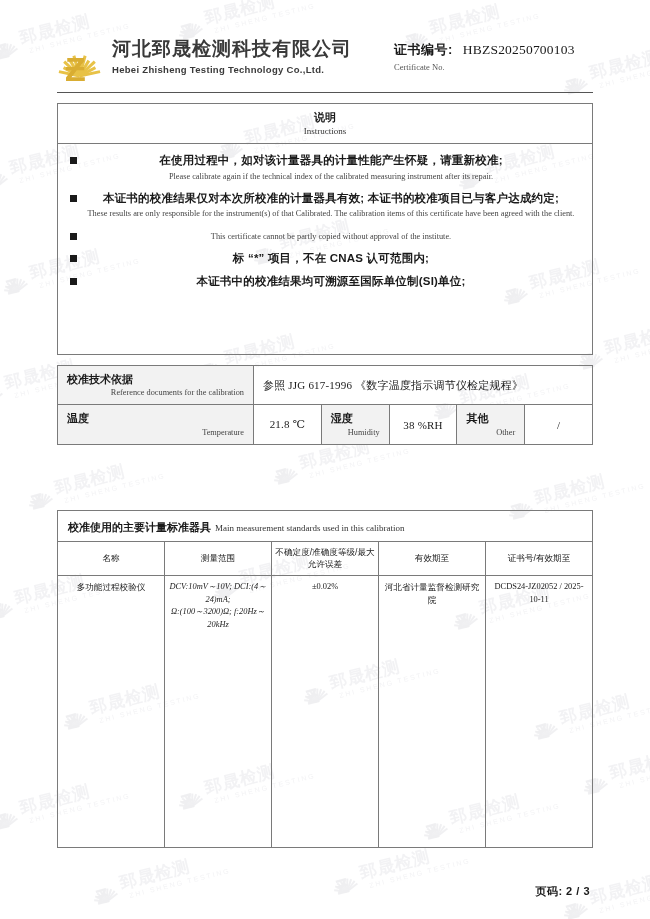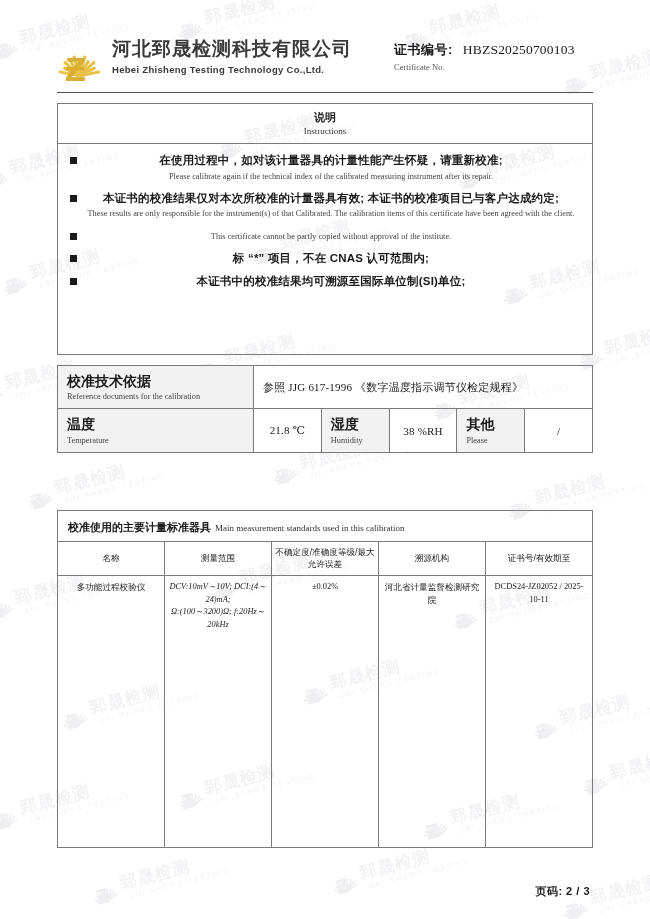--- a/index.html
+++ b/index.html
@@ -236,30 +236,31 @@
   #info-table td {
     border: 1px solid #7a7a7a;
     padding: 6px 9px;
     vertical-align: middle;
     font-size: 11px;
   }
   td.lbl {
     background: #f2f2f2;
   }
   .lbl-cn {
-    font-size: 14px;
+    font-size: 11px;
     font-weight: bold;
     font-family: "Liberation Sans", sans-serif;
     line-height: 1.3;
   }
   .lbl-en {
     font-size: 8.3px;
     color: #444;
     line-height: 1.35;
     margin-top: 1px;
+    text-align: right;
   }
   .val {
     font-size: 11.5px;
     letter-spacing: 0.2px;
   }
   .val-center { text-align: center; }
 
   
   #standards-table {
     position: absolute;
@@ -945,39 +946,39 @@
         <div class="lbl-en">Temperature</div>
       </td>
       <td class="val val-center" style="width:72px;">21.8 ℃</td>
       <td class="lbl" style="width:72px;">
         <div class="lbl-cn">湿度</div>
         <div class="lbl-en">Humidity</div>
       </td>
       <td class="val val-center" style="width:72px;">38 %RH</td>
       <td class="lbl" style="width:72px;">
         <div class="lbl-cn">其他</div>
-        <div class="lbl-en">Please</div>
+        <div class="lbl-en">Other</div>
       </td>
       <td class="val val-center" style="width:71px;">/</td>
     </tr>
   </tbody>
     </table>
 
   <table id="standards-table">
     <tbody>
         <tr>
       <th id="standards-caption" colspan="5">
         <span class="cap-cn">校准使用的主要计量标准器具</span><span class="cap-en">Main measurement standards used in this calibration</span>
       </th>
     </tr>
     <tr id="standards-head-row">
       <th class="col-head" style="width:92px;">名称</th>
       <th class="col-head" style="width:137px;">测量范围</th>
       <th class="col-head" style="width:118px;">不确定度/准确度等级/最大允许误差</th>
-      <th class="col-head" style="width:101px;">溯源机构</th>
+      <th class="col-head" style="width:101px;">有效期至</th>
       <th class="col-head" style="width:88px;">证书号/有效期至</th>
     </tr>
     <tr id="standards-body-row">
       <td class="cell cn">多功能过程校验仪</td>
       <td class="cell" style="white-space:pre-line;font-style:italic;">DCV:10mV～10V;  DCI:(4～24)mA;
 Ω:(100～3200)Ω;  f:20Hz～20kHz</td>
       <td class="cell">±0.02%</td>
       <td class="cell cn">河北省计量监督检测研究院</td>
       <td class="cell">DCDS24-JZ02052 / 2025-10-11</td>
     </tr>

